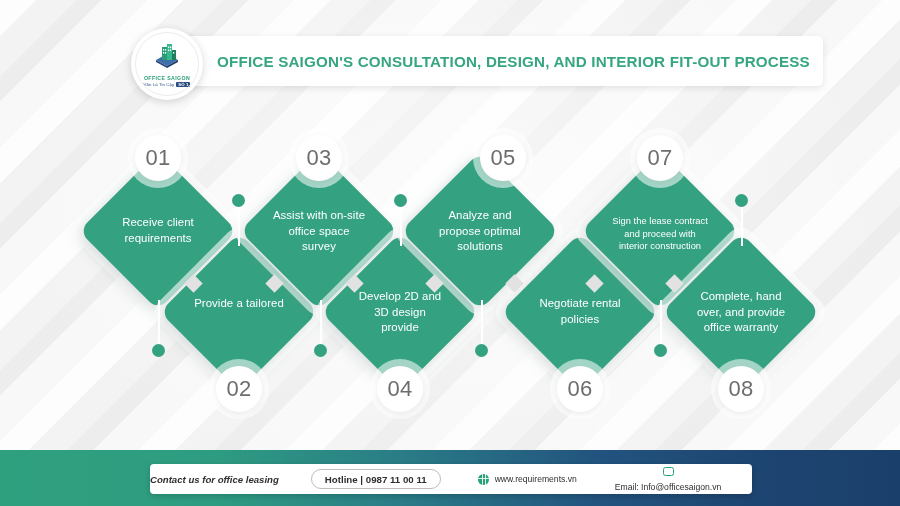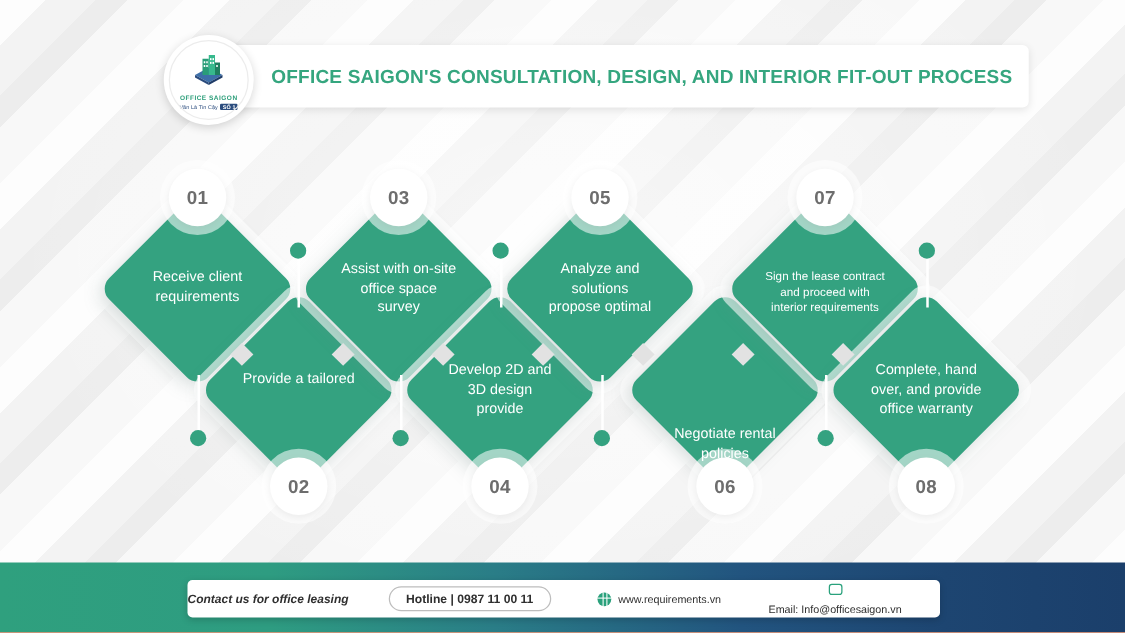--- a/index.html
+++ b/index.html
@@ -105,21 +105,21 @@
   }
   .dlabel.small { font-size: 9.3px; line-height: 12.6px; }
 
   .numcircle {
     position: absolute;
     width: 46px; height: 46px;
     border-radius: 50%;
     background: #ffffff;
     display: flex; align-items: center; justify-content: center;
     color: #6d6d6d;
-    font-size: 15px; font-weight: bold;
+    font-size: 22px; font-weight: normal;
     letter-spacing: .3px;
     box-shadow: 0 2px 6px rgba(0,0,0,.13);
     z-index: 4;
   }
   .numcircle::before {
     content:""; position:absolute; inset:-7px;
     border-radius:50%;
     background: rgba(255,255,255,.55);
     z-index:-1;
   }
@@ -312,43 +312,43 @@
         <div>provide</div>
       </div>
       <div class="numcircle" style="left:377px; top:366px;">04</div>
     </div>
 
     <div class="node">
       <div class="diamond-halo" style="left:416px; top:167px;"></div>
       <div class="diamond" style="left:424px; top:175px;"></div>
       <div class="dlabel" style="left:409px; top:208px;">
         <div>Analyze and</div>
+        <div>propose optimal</div>
         <div>solutions</div>
-        <div>propose optimal</div>
-      </div>
-      <div class="numcircle" style="left:457px; top:135px;">05</div>
+      </div>
+      <div class="numcircle" style="left:480px; top:135px;">05</div>
     </div>
 
     <div class="node">
       <div class="diamond-halo" style="left:516px; top:248px;"></div>
       <div class="diamond" style="left:524px; top:256px;"></div>
-      <div class="dlabel" style="left:509px; top:296px;margin-top:44px;">
+      <div class="dlabel" style="left:509px; top:296px;">
         <div>Negotiate rental</div>
         <div>policies</div>
       </div>
       <div class="numcircle" style="left:557px; top:366px;">06</div>
     </div>
 
     <div class="node">
       <div class="diamond-halo" style="left:596px; top:167px;"></div>
       <div class="diamond" style="left:604px; top:175px;"></div>
       <div class="dlabel small" style="left:589px; top:215px;">
         <div>Sign the lease contract</div>
         <div>and proceed with</div>
-        <div>interior requirements</div>
+        <div>interior construction</div>
       </div>
       <div class="numcircle" style="left:637px; top:135px;">07</div>
     </div>
 
     <div class="node">
       <div class="diamond-halo" style="left:677px; top:248px;"></div>
       <div class="diamond" style="left:685px; top:256px;"></div>
       <div class="dlabel" style="left:670px; top:289px;">
         <div>Complete, hand</div>
         <div>over, and provide</div>

